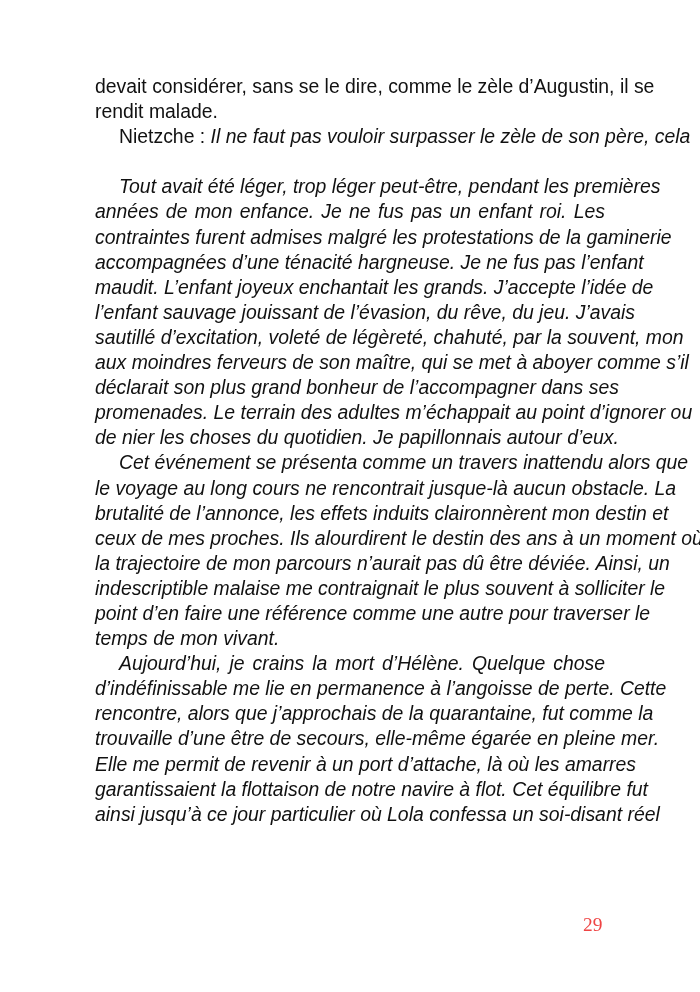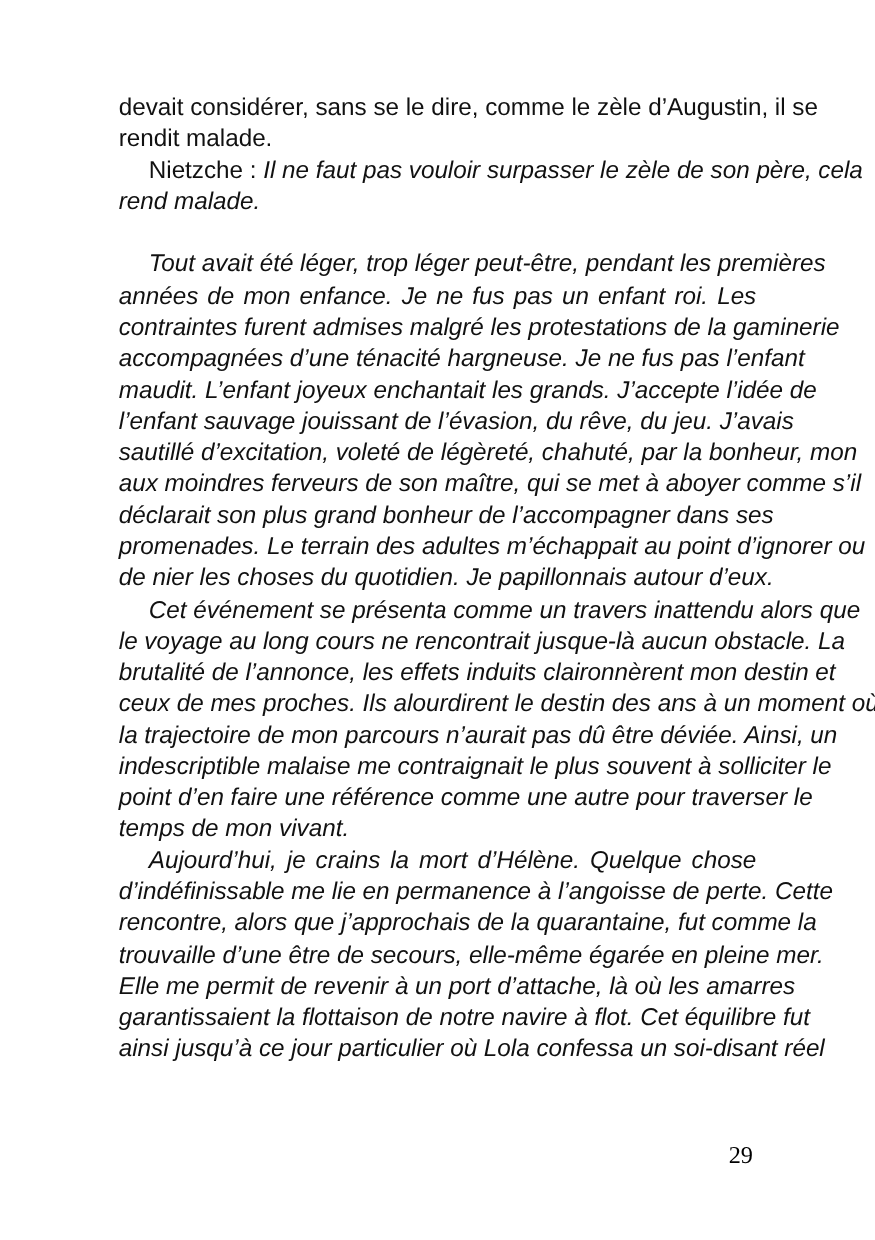--- a/index.html
+++ b/index.html
@@ -4,42 +4,41 @@
 <style>
   html, body { margin:0; padding:0; background:#ffffff; }
   body { width:700px; height:992px; position:relative; overflow:hidden; }
   .page { position:absolute; left:95px; top:74px; width:510px;
           font-family:Liberation Sans, sans-serif; font-size:19.4px; color:#111; }
   .line { height:25.1px; line-height:25.1px; white-space:nowrap; text-align:justify; text-align-last:justify; overflow:visible; }
   .line.last { text-align-last:left; }
   .line.indent { padding-left:24px; }
   .gap { height:25.1px; }
   .it { font-style:italic; }
-  .pagenum { position:absolute; left:583px; top:914px; font-family:"Liberation Serif", serif; font-size:19.4px; color:#000000; }
+  .pagenum { position:absolute; left:583px; top:914px; font-family:"Liberation Serif", serif; font-size:19.4px; color:#ef4444; }
 </style>
 </head>
 <body>
 
 <div class="page">
 
   <div class="line">devait considérer, sans se le dire, comme le zèle d’Augustin, il se</div>
   <div class="line last">rendit malade.</div>
 
   <div class="line indent"><span>Nietzche : </span><span class="it">Il ne faut pas vouloir surpasser le zèle de son père, cela</span></div>
-  <div class="line last it">rend malade.</div>
 
   <div class="gap"></div>
 
   <div class="line indent it">Tout avait été léger, trop léger peut-être, pendant les premières</div>
   <div class="line it">années de mon enfance. Je ne fus pas un enfant roi. Les</div>
   <div class="line it">contraintes furent admises malgré les protestations de la gaminerie</div>
   <div class="line it">accompagnées d’une ténacité hargneuse. Je ne fus pas l’enfant</div>
   <div class="line it">maudit. L’enfant joyeux enchantait les grands. J’accepte l’idée de</div>
   <div class="line it">l’enfant sauvage jouissant de l’évasion, du rêve, du jeu. J’avais</div>
-  <div class="line it">sautillé d’excitation, voleté de légèreté, chahuté, par la bonheur, mon</div>
+  <div class="line it">sautillé d’excitation, voleté de légèreté, chahuté, par la souvent, mon</div>
   <div class="line it">aux moindres ferveurs de son maître, qui se met à aboyer comme s’il</div>
   <div class="line it">déclarait son plus grand bonheur de l’accompagner dans ses</div>
   <div class="line it">promenades. Le terrain des adultes m’échappait au point d’ignorer ou</div>
   <div class="line last it">de nier les choses du quotidien. Je papillonnais autour d’eux.</div>
 
   <div class="line indent it">Cet événement se présenta comme un travers inattendu alors que</div>
   <div class="line it">le voyage au long cours ne rencontrait jusque-là aucun obstacle. La</div>
   <div class="line it">brutalité de l’annonce, les effets induits claironnèrent mon destin et</div>
   <div class="line it">ceux de mes proches. Ils alourdirent le destin des ans à un moment où</div>
   <div class="line it">la trajectoire de mon parcours n’aurait pas dû être déviée. Ainsi, un</div>

